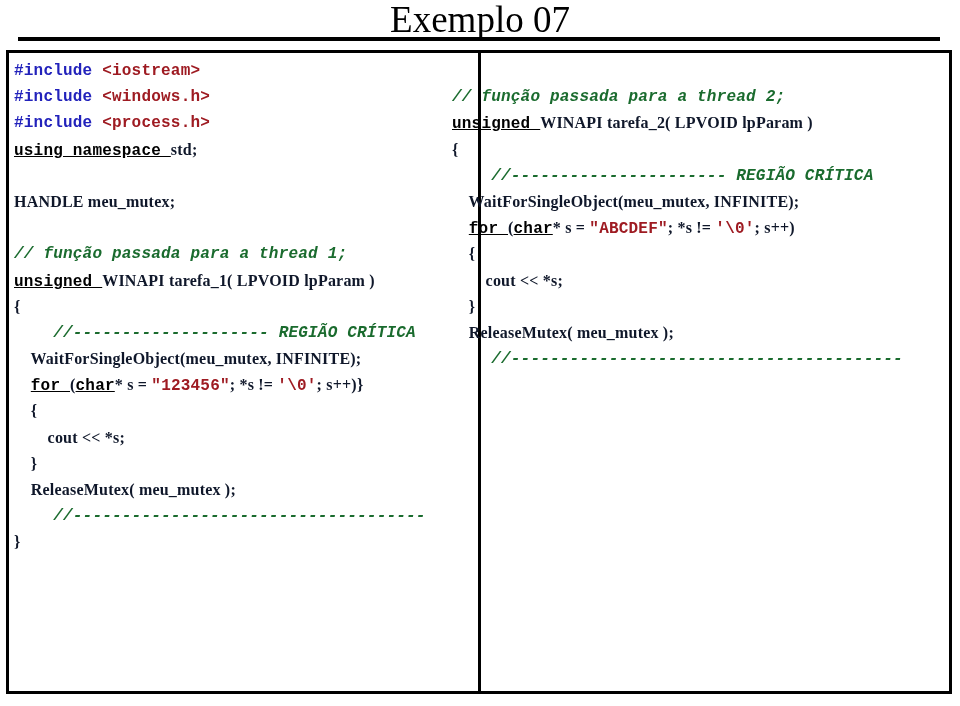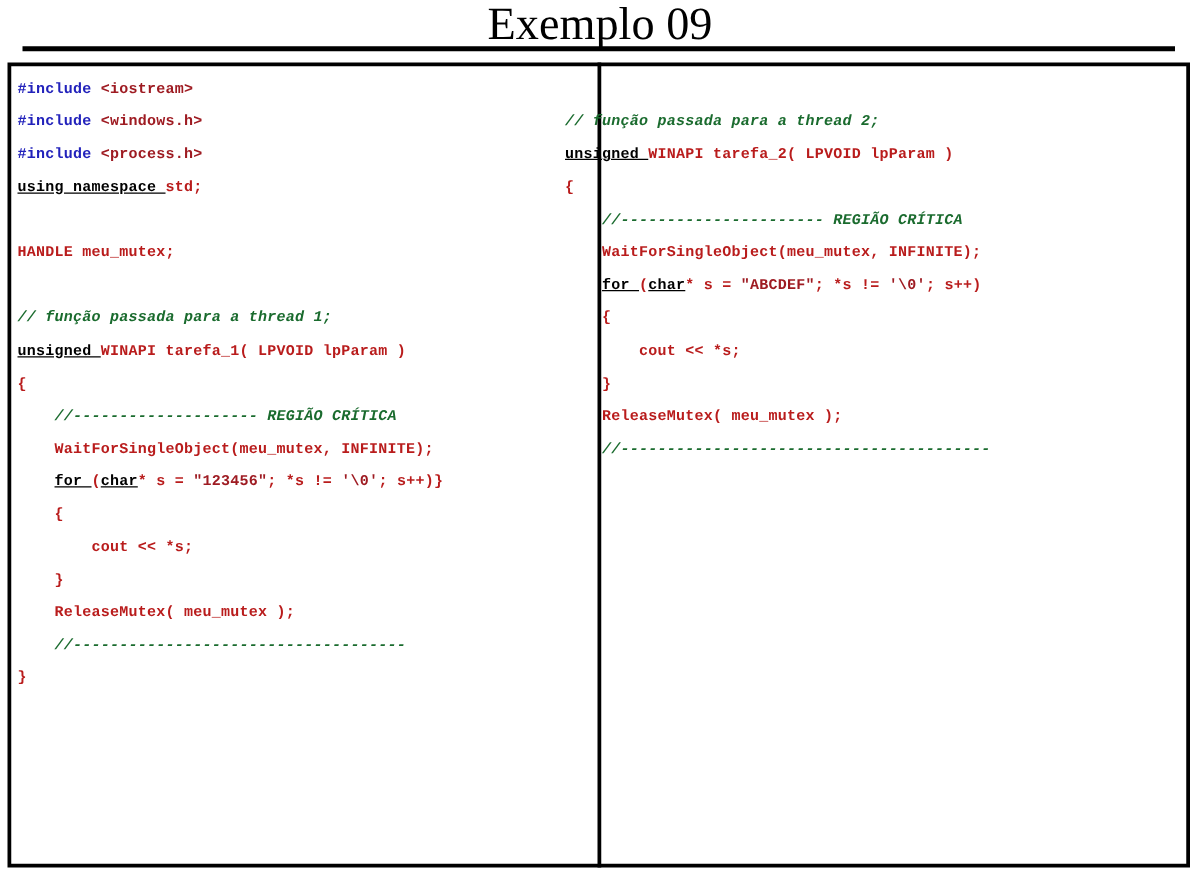--- a/index.html
+++ b/index.html
@@ -61,46 +61,46 @@
     width: 3px;
     height: 644px;
     background: #000000;
   }
 
   
   .code-column {
     position: absolute;
     top: 58px;
     font-family: "Liberation Mono", "DejaVu Sans Mono", monospace;
-    font-size: 12px;
+    font-size: 16px;
     font-weight: bold;
     line-height: 26.2px;
     white-space: pre;
     color: #000000;
     letter-spacing: 0.2px;
   }
   #code-column-left  { left: 14px;  width: 460px; }
   #code-column-right { left: 452px; width: 500px; }
 
   .code-line {
     height: 26.2px;
     white-space: pre;
   }
 
   
   .tok-pp      { color: #2222bb; }   
   .tok-kw      { color: #000000; text-decoration: underline; }   
   .tok-str     { color: #9e1b22; }   
   .tok-cmt     { color: #1a6b2e; font-style: italic; }   
-  .tok-plain   { color: #b91c1c; }   
+  .tok-plain   { color: #0f172a; font-family: Liberation Serif, serif; }   
 </style>
 </head>
 <body>
 
-<div id="slide-title">Exemplo 09</div>
+<div id="slide-title">Exemplo 07</div>
 
 <div id="title-rule"></div>
 
 <div id="code-frame"></div>
 
 <div id="column-divider"></div>
 
 <div id="code-column-left" class="code-column"><div class="code-line"><span class="tok-pp">#include </span><span class="tok-str">&lt;iostream&gt;</span></div><div class="code-line"><span class="tok-pp">#include </span><span class="tok-str">&lt;windows.h&gt;</span></div><div class="code-line"><span class="tok-pp">#include </span><span class="tok-str">&lt;process.h&gt;</span></div><div class="code-line"><span class="tok-kw">using namespace </span><span class="tok-plain">std;</span></div><div class="code-line">&nbsp;</div><div class="code-line"><span class="tok-plain">HANDLE meu_mutex;</span></div><div class="code-line">&nbsp;</div><div class="code-line"><span class="tok-cmt">// função passada para a thread 1;</span></div><div class="code-line"><span class="tok-kw">unsigned </span><span class="tok-plain">WINAPI tarefa_1( LPVOID lpParam )</span></div><div class="code-line"><span class="tok-plain">{</span></div><div class="code-line"><span class="tok-cmt">    //-------------------- REGIÃO CRÍTICA</span></div><div class="code-line"><span class="tok-plain">    WaitForSingleObject(meu_mutex, INFINITE);</span></div><div class="code-line"><span class="tok-plain">    </span><span class="tok-kw">for </span><span class="tok-plain">(</span><span class="tok-kw">char</span><span class="tok-plain">* s = </span><span class="tok-str">"123456"</span><span class="tok-plain">; *s != </span><span class="tok-str">'\0'</span><span class="tok-plain">; s++)}</span></div><div class="code-line"><span class="tok-plain">    {</span></div><div class="code-line"><span class="tok-plain">        cout &lt;&lt; *s;</span></div><div class="code-line"><span class="tok-plain">    }</span></div><div class="code-line"><span class="tok-plain">    ReleaseMutex( meu_mutex );</span></div><div class="code-line"><span class="tok-cmt">    //------------------------------------</span></div><div class="code-line"><span class="tok-plain">}</span></div></div>
 
 <div id="code-column-right" class="code-column"><div class="code-line">&nbsp;</div><div class="code-line"><span class="tok-cmt">// função passada para a thread 2;</span></div><div class="code-line"><span class="tok-kw">unsigned </span><span class="tok-plain">WINAPI tarefa_2( LPVOID lpParam )</span></div><div class="code-line"><span class="tok-plain">{</span></div><div class="code-line"><span class="tok-cmt">    //---------------------- REGIÃO CRÍTICA</span></div><div class="code-line"><span class="tok-plain">    WaitForSingleObject(meu_mutex, INFINITE);</span></div><div class="code-line"><span class="tok-plain">    </span><span class="tok-kw">for </span><span class="tok-plain">(</span><span class="tok-kw">char</span><span class="tok-plain">* s = </span><span class="tok-str">"ABCDEF"</span><span class="tok-plain">; *s != </span><span class="tok-str">'\0'</span><span class="tok-plain">; s++)</span></div><div class="code-line"><span class="tok-plain">    {</span></div><div class="code-line"><span class="tok-plain">        cout &lt;&lt; *s;</span></div><div class="code-line"><span class="tok-plain">    }</span></div><div class="code-line"><span class="tok-plain">    ReleaseMutex( meu_mutex );</span></div><div class="code-line"><span class="tok-cmt">    //----------------------------------------</span></div></div>

